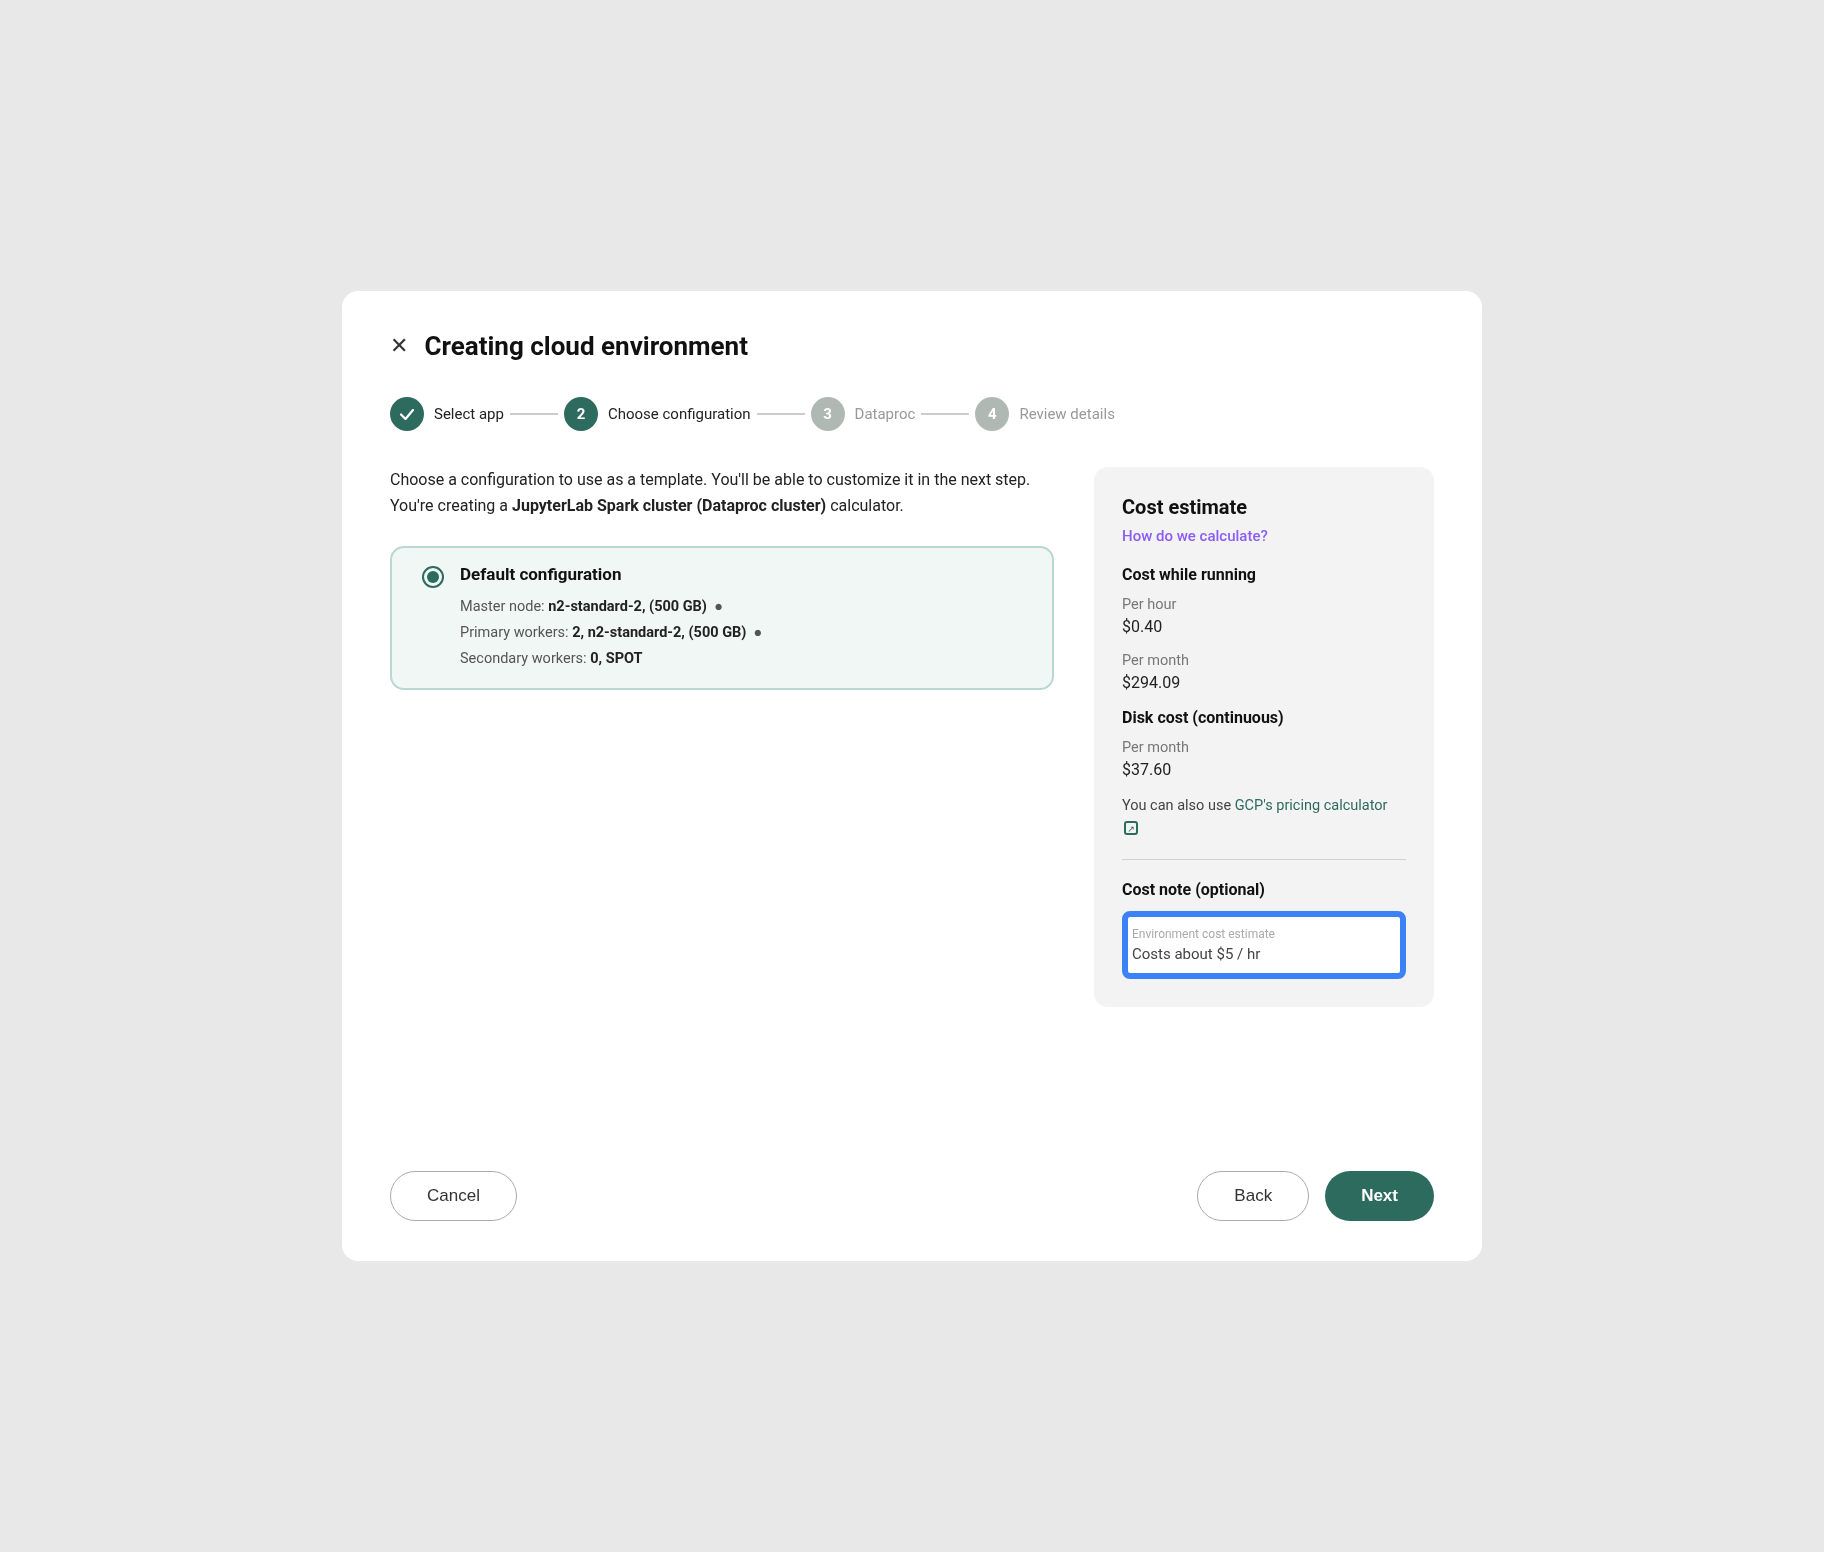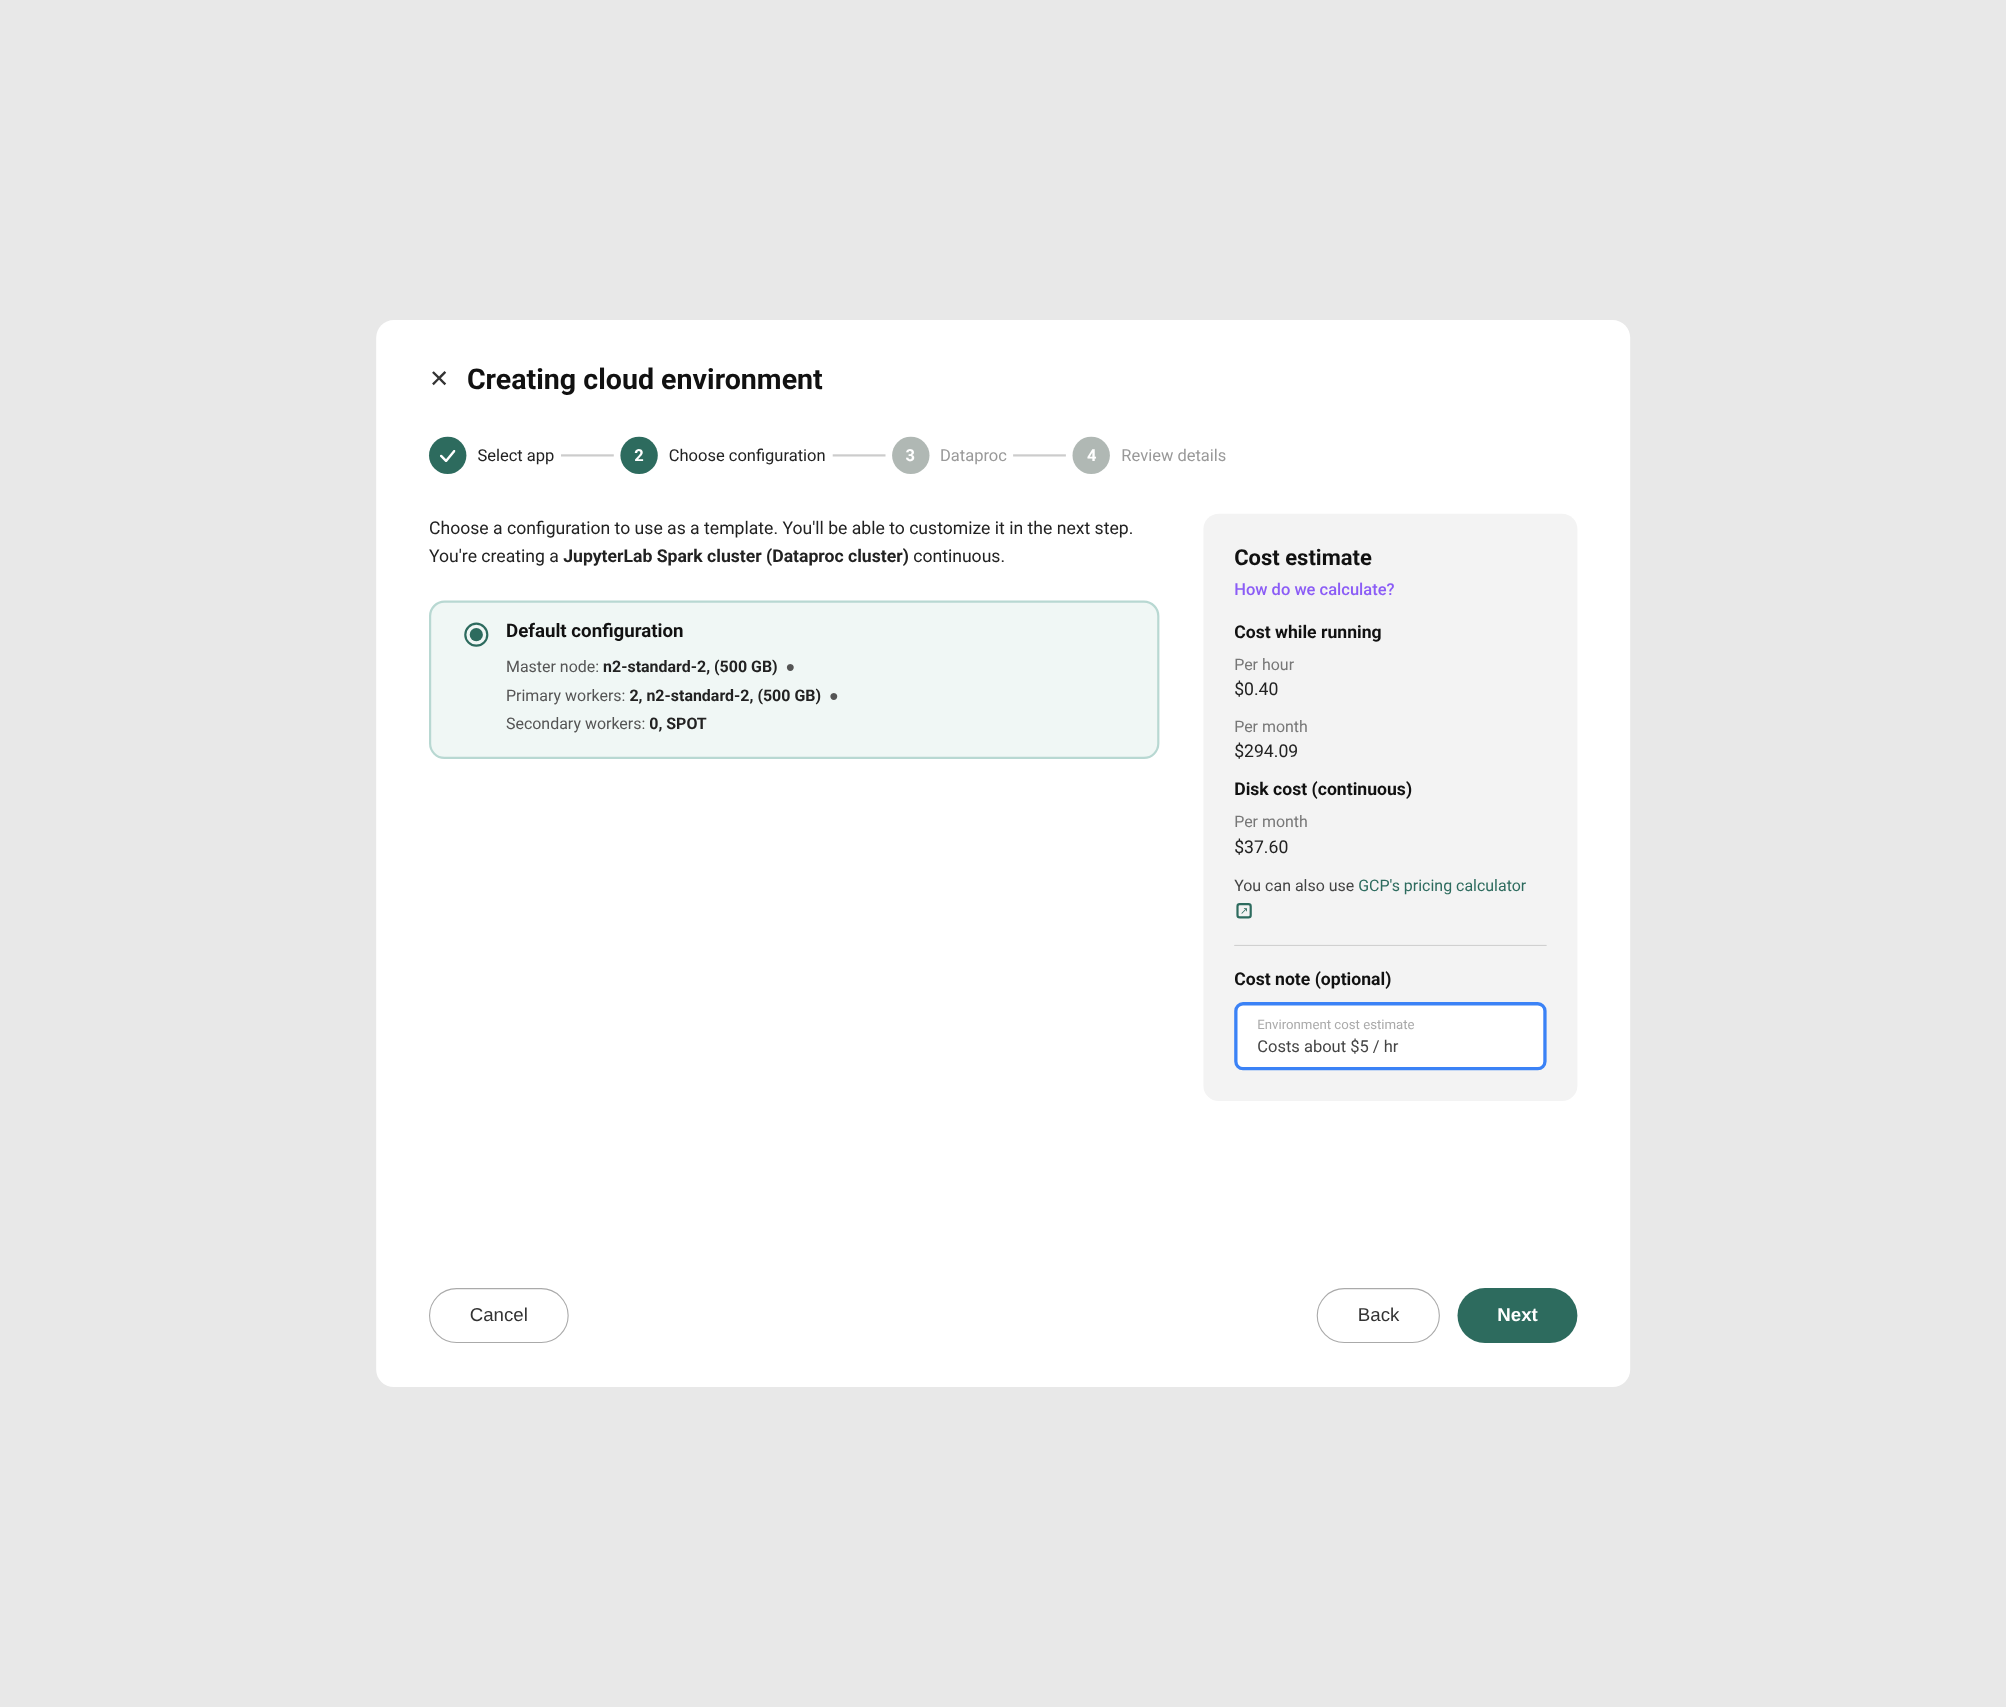--- a/index.html
+++ b/index.html
@@ -323,21 +323,21 @@
       <span class="step-label muted">Review details</span>
     </div>
   </div>
 
   <div class="content-area">
 
     <div class="left-panel">
       <p class="intro-text">
         <span>Choose a configuration to use as a template. You'll be able to customize it in the next step. You're creating a</span>
         <strong>JupyterLab Spark cluster (Dataproc cluster)</strong>
-        <span>continuous.</span>
+        <span>calculator.</span>
       </p>
 
       <div class="config-card">
         <div class="config-card-header">
           <div class="radio-outer">
             <div class="radio-inner"></div>
           </div>
           <div class="config-info">
             <div class="config-title">Default configuration</div>
             <div class="config-detail">
@@ -374,21 +374,21 @@
         <span>You can also use</span>
         <a class="pricing-link">
           <span>GCP's pricing calculator</span>
           <span class="ext-icon">↗</span>
         </a>
       </div>
 
       <div class="divider"></div>
 
       <div class="cost-note-title">Cost note (optional)</div>
-      <div style="background:#fff; border:3px solid #3b82f6; border-radius:8px; padding:10px 18px;">
+      <div style="background:#fff; border:6px solid #3b82f6; border-radius:8px; padding:10px 4px;">
         <div class="cost-note-placeholder">Environment cost estimate</div>
         <div style="font-size:15px; color:#444;">Costs about $5 / hr</div>
       </div>
     </div>
   </div>
 
   <div class="footer">
     <button class="btn btn-outline">Cancel</button>
     <div class="footer-right">
       <button class="btn btn-outline">Back</button>

